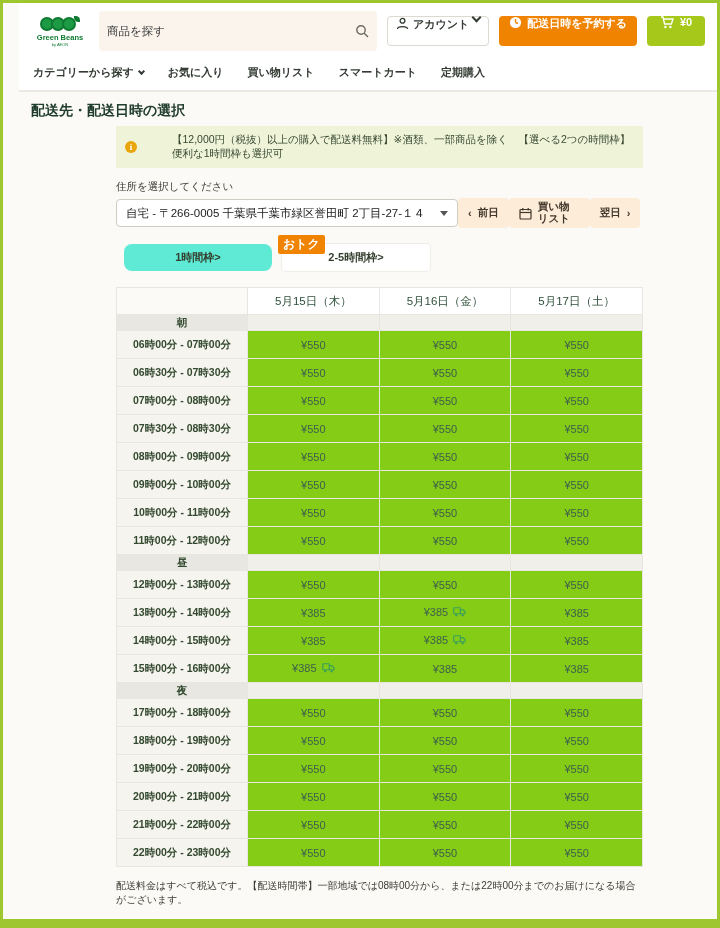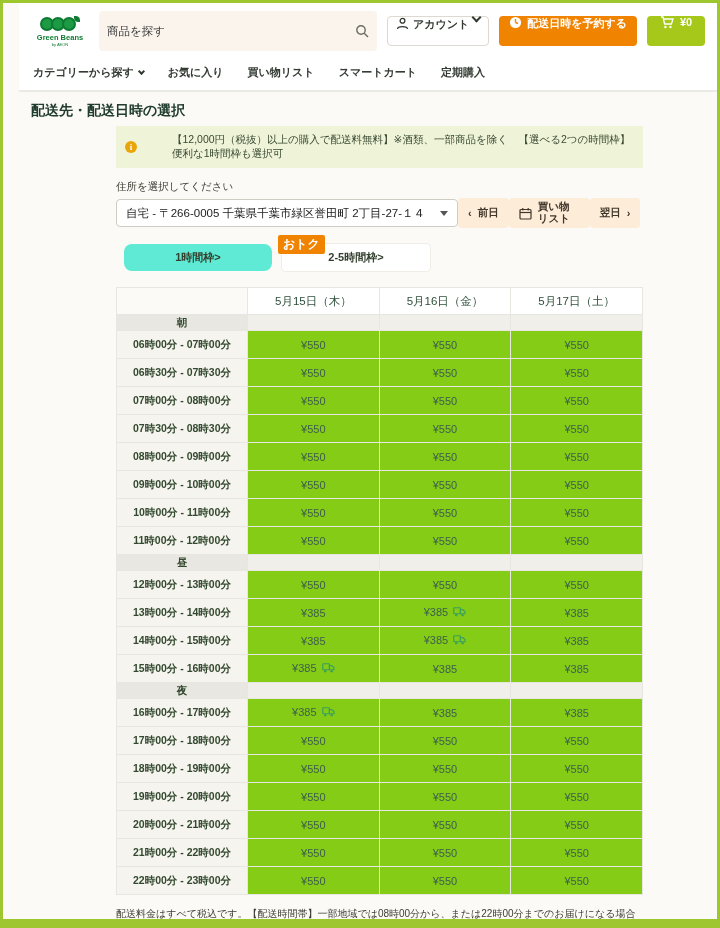--- a/index.html
+++ b/index.html
@@ -293,31 +293,20 @@
             <td class="price-cell"><span>¥385</span></td>
             <td class="price-cell"><span>¥385</span></td>
           </tr>
           <tr>
             <td class="g-label">夜</td>
             <td class="g-rest"></td>
             <td class="g-rest"></td>
             <td class="g-rest"></td>
           </tr>
           <tr>
-            <td class="t-label">16時00分 - 17時00分</td>
-            <td class="price-cell"><span>¥385</span><span class="eco"><svg width="13" height="10" viewBox="0 0 14 11">
-                  <rect x="0.7" y="0.8" width="7.3" height="6.6" rx="0.8" fill="none" stroke="#3aa05a" stroke-width="1.3"></rect>
-                  <path d="M8 2.8h2.6l2.4 2.2v2.4H8z" fill="none" stroke="#3aa05a" stroke-width="1.3"></path>
-                  <circle cx="3.4" cy="9" r="1.3" fill="#3aa05a"></circle>
-                  <circle cx="10.4" cy="9" r="1.3" fill="#3aa05a"></circle>
-                </svg></span></td>
-            <td class="price-cell"><span>¥385</span></td>
-            <td class="price-cell"><span>¥385</span></td>
-          </tr>
-          <tr>
             <td class="t-label">17時00分 - 18時00分</td>
             <td class="price-cell"><span>¥550</span></td>
             <td class="price-cell"><span>¥550</span></td>
             <td class="price-cell"><span>¥550</span></td>
           </tr>
           <tr>
             <td class="t-label">18時00分 - 19時00分</td>
             <td class="price-cell"><span>¥550</span></td>
             <td class="price-cell"><span>¥550</span></td>
             <td class="price-cell"><span>¥550</span></td>

